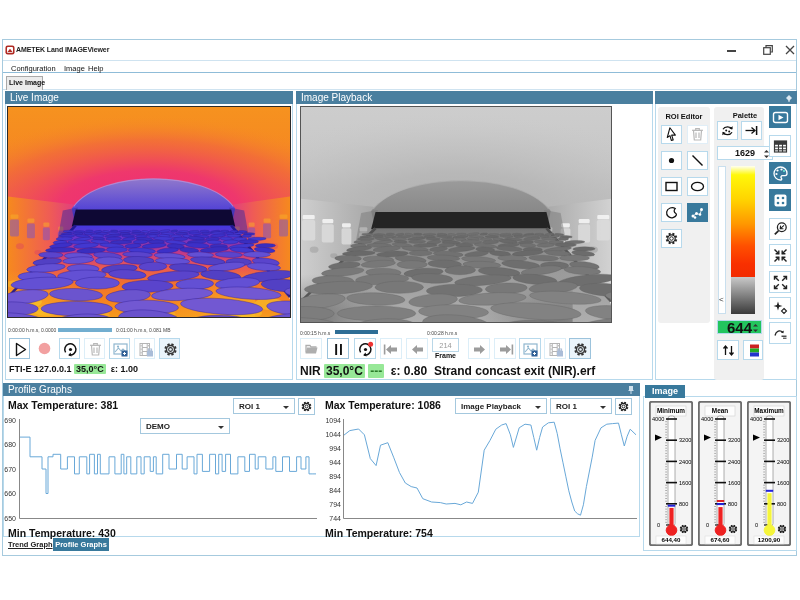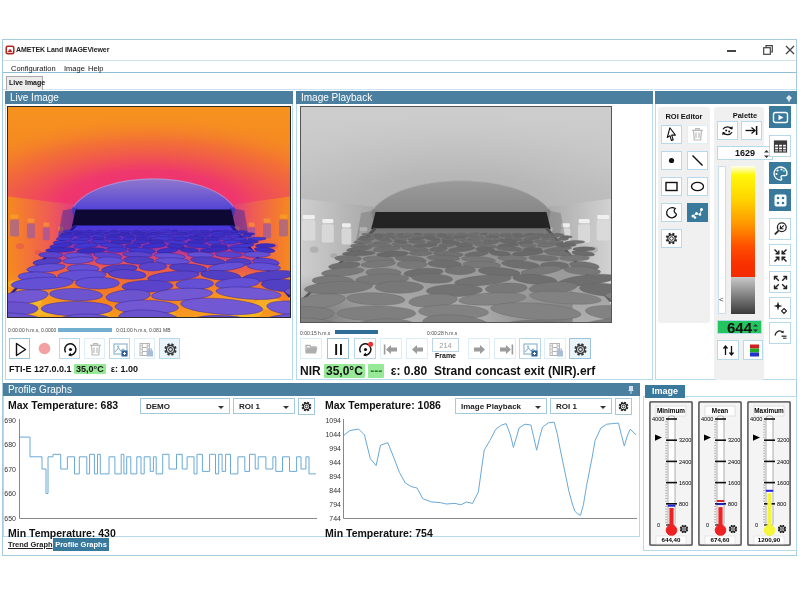--- a/index.html
+++ b/index.html
@@ -864,22 +864,22 @@
       <line x1="13" y1="15.2" x2="16.5" y2="15.2" stroke="#222" stroke-width="1"></line>
     </svg>
   </div>
 <div class="abs" style="left:3px;top:383px;width:637px;height:154px;border:1px solid #b7d9ec;background:#fff;"></div>
 <div class="abs hdr" style="left:3px;top:383px;width:637px;height:13px;">Profile Graphs<div style="position:absolute;right:5px;top:2px;">
       <svg width="8" height="9" viewBox="0 0 8 9">
         <path d="M2 1 L6 1 L6 5 L7 6 L1 6 L2 5 Z" fill="#cfe0ec"></path>
         <line x1="4" y1="6" x2="4" y2="9" stroke="#cfe0ec"></line>
       </svg>
     </div></div>
-<div class="abs" style="left:8px;top:399px;font-size:10.5px;font-weight:bold;color:#111;">Max Temperature: 683</div>
-<div class="dd" style="left:140px;top:398px;width:90px;height:16px;">DEMO</div>
+<div class="abs" style="left:8px;top:399px;font-size:10.5px;font-weight:bold;color:#111;">Max Temperature: 381</div>
+<div class="dd" style="left:140px;top:418px;width:90px;height:16px;">DEMO</div>
 <div class="dd" style="left:233px;top:398px;width:62px;height:16px;">ROI 1</div>
 <div class="abs" style="left:298px;top:398px;width:17px;height:17px;background:#fff;border:1px solid #a4c8de;">
     <svg width="15" height="15" viewBox="0 0 15 15">
       <circle cx="7.5" cy="7.5" r="3.2" fill="none" stroke="#222" stroke-width="1.2"></circle>
       <line x1="10.6" y1="8.8" x2="12.0" y2="9.4" stroke="#222" stroke-width="1.9"></line>
       <line x1="8.8" y1="10.6" x2="9.4" y2="12.0" stroke="#222" stroke-width="1.9"></line>
       <line x1="6.2" y1="10.6" x2="5.6" y2="12.0" stroke="#222" stroke-width="1.9"></line>
       <line x1="4.4" y1="8.8" x2="3.0" y2="9.4" stroke="#222" stroke-width="1.9"></line>
       <line x1="4.4" y1="6.2" x2="3.0" y2="5.6" stroke="#222" stroke-width="1.9"></line>
       <line x1="6.2" y1="4.4" x2="5.6" y2="3.0" stroke="#222" stroke-width="1.9"></line>

